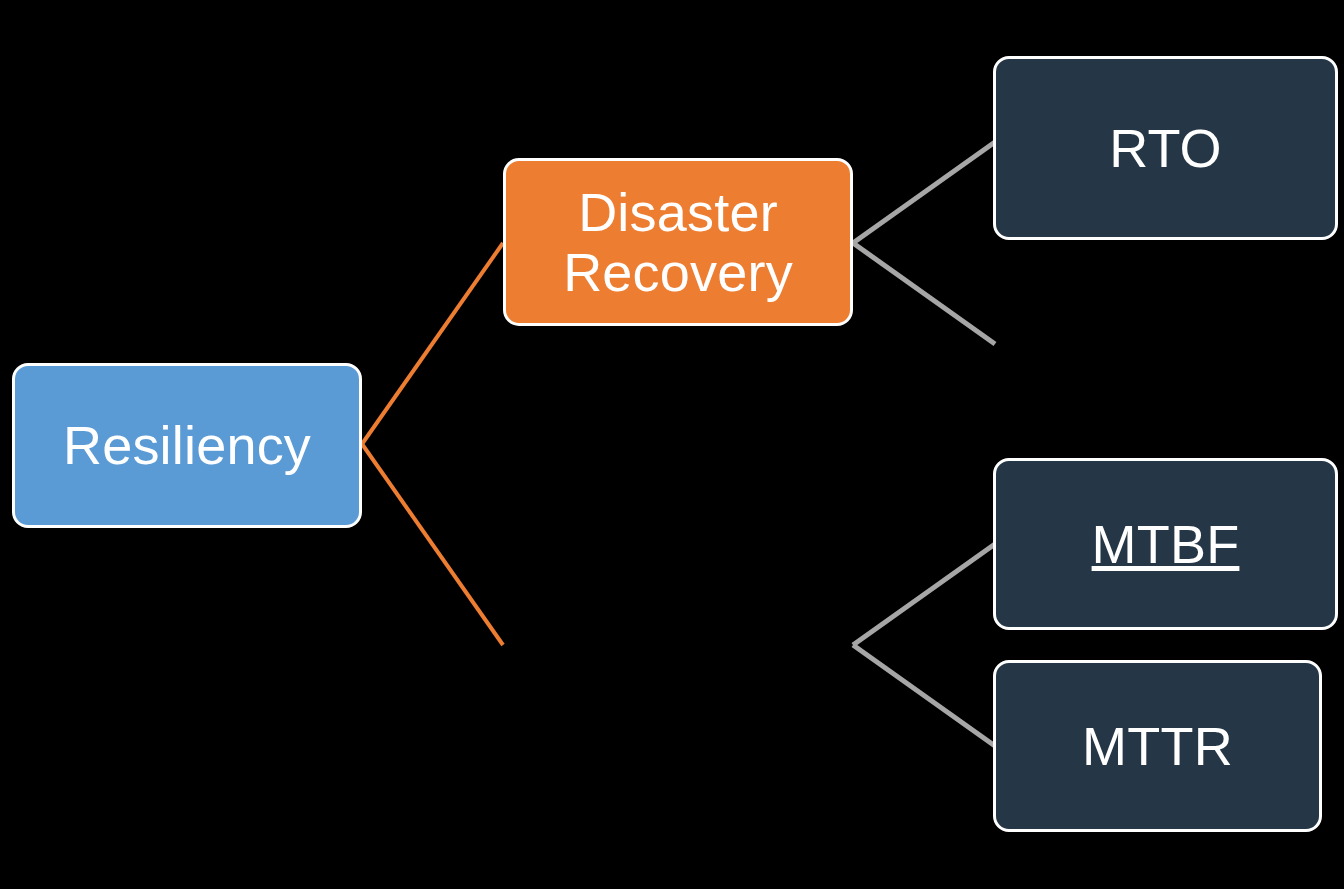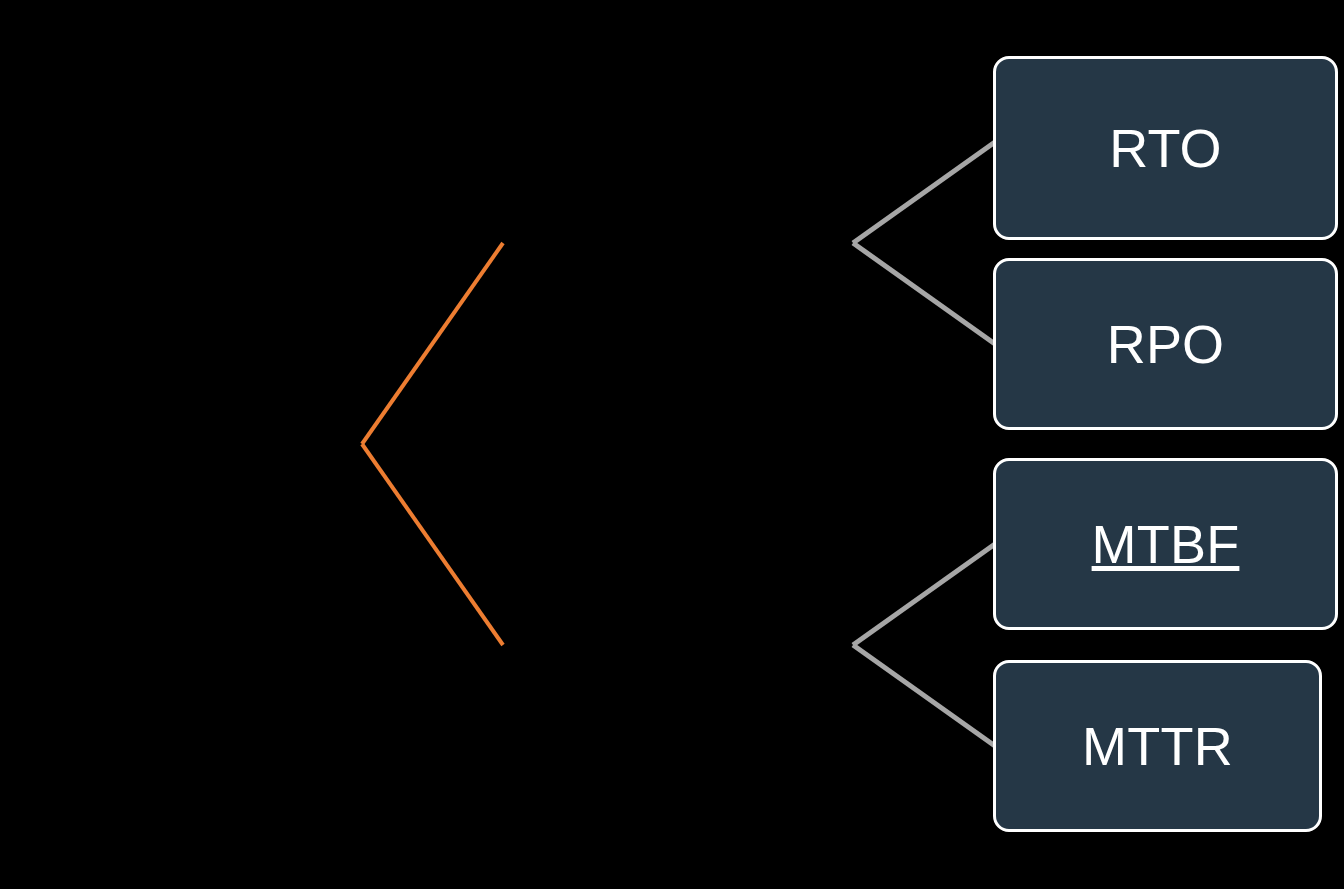--- a/index.html
+++ b/index.html
@@ -71,30 +71,34 @@
 
     <line x1="853" y1="243" x2="995" y2="142" stroke="#A6A6A6" stroke-width="5"></line>
 
     <line x1="853" y1="243" x2="995" y2="344" stroke="#A6A6A6" stroke-width="5"></line>
 
     <line x1="853" y1="645" x2="995" y2="544" stroke="#A6A6A6" stroke-width="5"></line>
 
     <line x1="853" y1="645" x2="995" y2="746" stroke="#A6A6A6" stroke-width="5"></line>
   </svg>
 
+  <div class="node node-root" style="left:12px; top:363px; width:350px; height:165px;">
+    <span class="node-label">Resiliency</span>
+  </div>
 
+  <div class="node node-branch" style="left:503px; top:158px; width:350px; height:168px;">
+    <span class="node-label">Disaster
+Recovery</span>
+  </div>
 
 
   <div class="node node-leaf" style="left:993px; top:56px; width:345px; height:184px;">
     <span class="node-label">RTO</span>
   </div>
 
-  <div class="node node-leaf" style="left:993px; top:258px; width:345px; height:172px;">
-    <span class="node-label">RPO</span>
-  </div>
 
   <div class="node node-leaf" style="left:993px; top:458px; width:345px; height:172px;text-decoration:underline;">
     <span class="node-label">MTBF</span>
   </div>
 
   <div class="node node-leaf" style="left:993px; top:660px; width:329px; height:172px;">
     <span class="node-label">MTTR</span>
   </div>
 
 </div>

